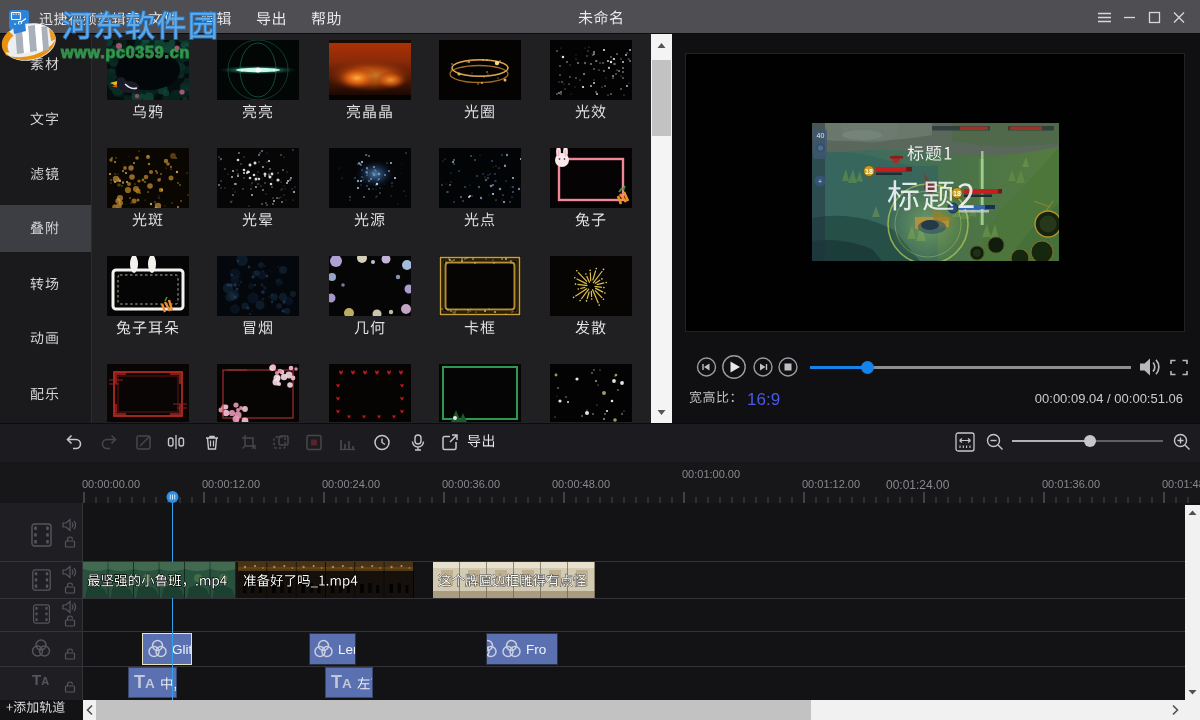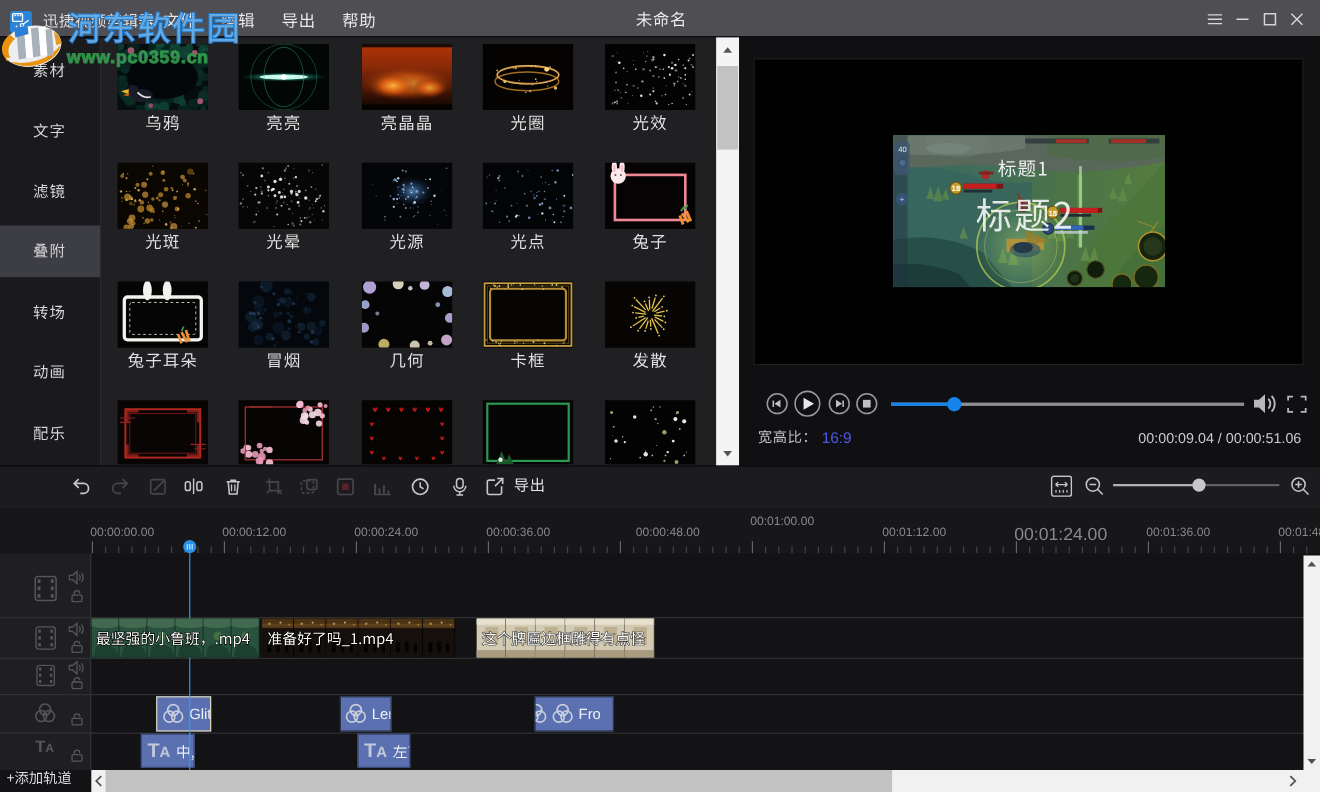--- a/index.html
+++ b/index.html
@@ -273,41 +273,41 @@
 </g>
   </svg>
 <svg class="ab" style="left:688.0px;top:386.9px;" width="58" height="21" viewBox="0 0 58 21">
     <g fill="#c6c6ca">
       <use href="#u5BBD" transform="translate(1.0 14.9) scale(0.01300)"></use>
       <use href="#u9AD8" transform="translate(14.5 14.9) scale(0.01300)"></use>
       <use href="#u6BD4" transform="translate(28.0 14.9) scale(0.01300)"></use>
       <use href="#uFF1A" transform="translate(41.5 14.9) scale(0.01300)"></use>
     </g>
   </svg>
-<span class="ab" style="left:747px;top:390px;font-size:14px;color:#4a5ae8">16:9</span>
+<span class="ab" style="left:747px;top:390px;font-size:17px;color:#4a5ae8">16:9</span>
 <span class="ab" style="right:17px;top:391px;font-size:13px;color:#cbcbce;letter-spacing:0px;white-space:nowrap">00:00:09.04 / 00:00:51.06</span>
 <div id="timeline">
     <div id="ttoolbar"></div>
     <div id="truler"></div>
     <div id="theaders"></div>
   </div>
 <div class="ab" style="left:0;top:423px;width:1200px;height:1px;background:#0c0c0e"></div>
 <div class="rowsep" style="top:561px"></div>
 <div class="rowsep" style="top:598px"></div>
 <div class="rowsep" style="top:631px"></div>
 <div class="rowsep" style="top:666px"></div>
 <div class="ab" style="left:82px;top:503px;width:1px;height:197px;background:#333338"></div>
 <span class="ab" style="left:82px;top:478px;font-size:11px;color:#88888e">00:00:00.00</span>
 <span class="ab" style="left:202px;top:478px;font-size:11px;color:#88888e">00:00:12.00</span>
 <span class="ab" style="left:322px;top:478px;font-size:11px;color:#88888e">00:00:24.00</span>
 <span class="ab" style="left:442px;top:478px;font-size:11px;color:#88888e">00:00:36.00</span>
-<span class="ab" style="left:578px;top:478px;font-size:11px;color:#88888e">00:00:48.00</span>
+<span class="ab" style="left:552px;top:478px;font-size:11px;color:#88888e">00:00:48.00</span>
 <span class="ab" style="left:682px;top:468px;font-size:11px;color:#88888e">00:01:00.00</span>
 <span class="ab" style="left:802px;top:478px;font-size:11px;color:#88888e">00:01:12.00</span>
-<span class="ab" style="left:922px;top:478px;font-size:16px;color:#88888e">00:01:24.00</span>
+<span class="ab" style="left:886px;top:478px;font-size:12px;color:#88888e">00:01:24.00</span>
 <span class="ab" style="left:1042px;top:478px;font-size:11px;color:#88888e">00:01:36.00</span>
 <span class="ab" style="left:1162px;top:478px;font-size:11px;color:#88888e">00:01:48.00</span>
 <svg class="ab" style="left:82px;top:462px" width="1110" height="41" viewBox="0 0 1110 41">
     <rect x="1.5" y="30" width="1" height="11" fill="#6a6a70"></rect>
     <rect x="13.5" y="35" width="1" height="6" fill="#46464c"></rect>
     <rect x="25.5" y="35" width="1" height="6" fill="#46464c"></rect>
     <rect x="37.5" y="35" width="1" height="6" fill="#46464c"></rect>
     <rect x="49.5" y="35" width="1" height="6" fill="#46464c"></rect>
     <rect x="61.5" y="35" width="1" height="6" fill="#46464c"></rect>
     <rect x="73.5" y="35" width="1" height="6" fill="#46464c"></rect>

